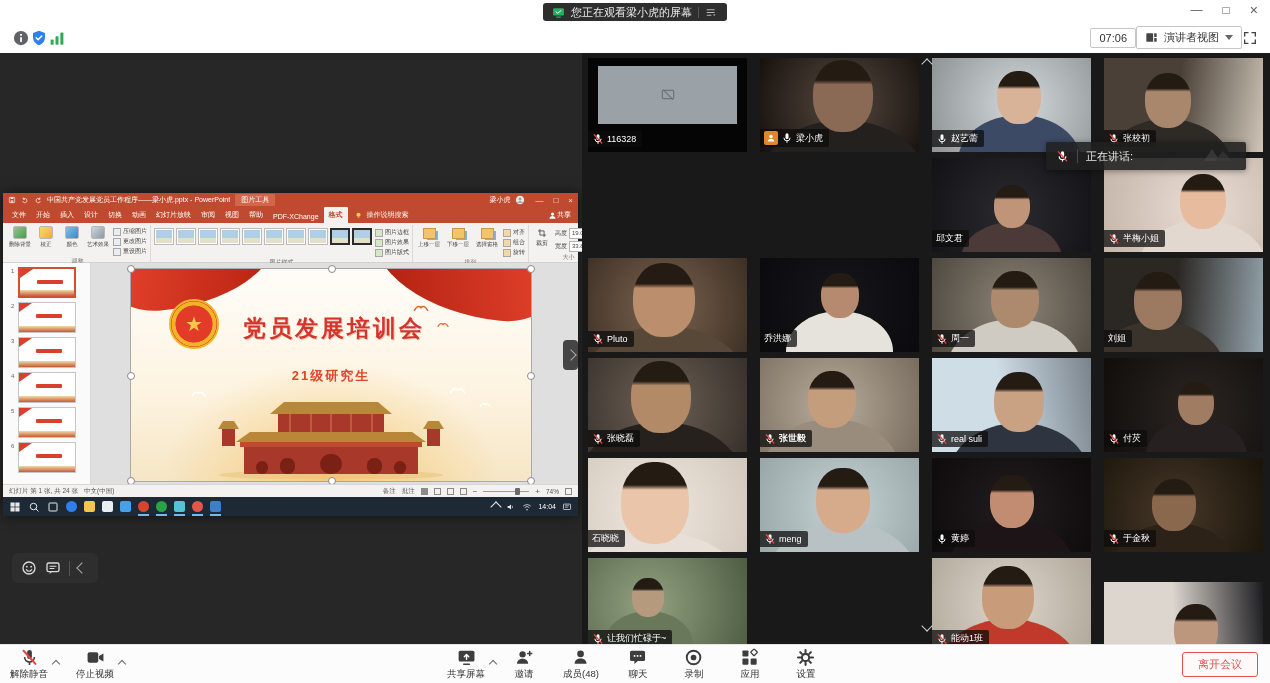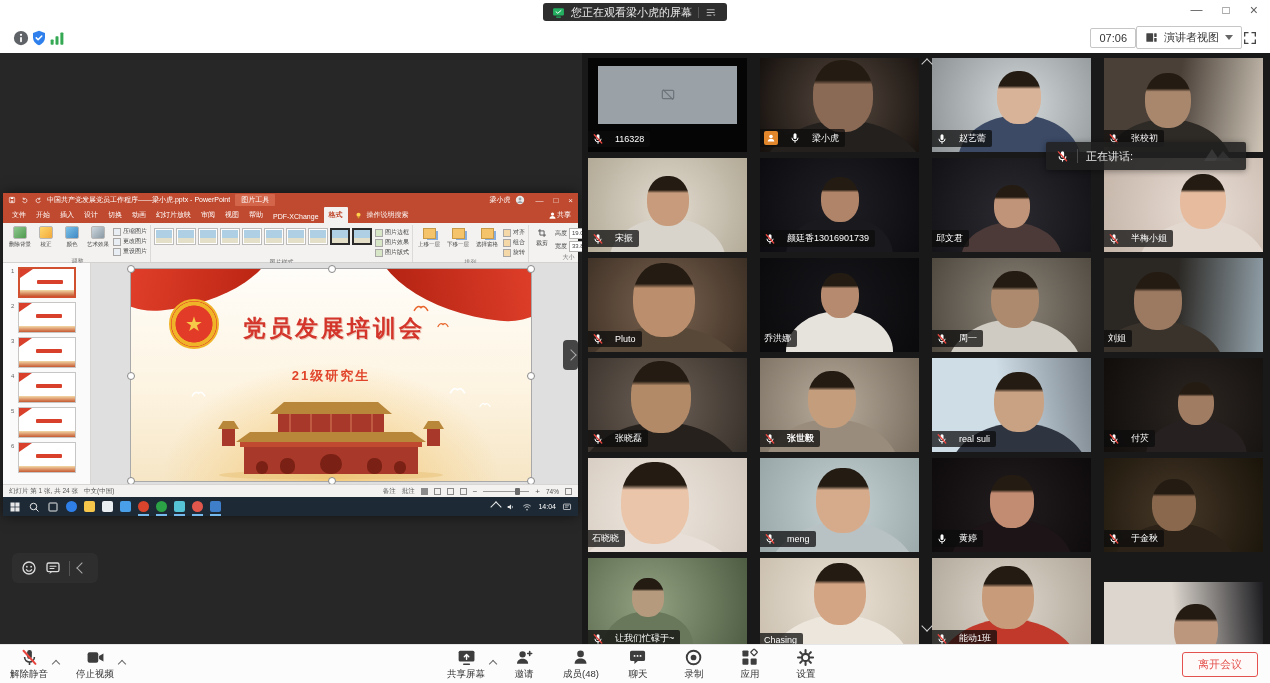--- a/index.html
+++ b/index.html
@@ -130,21 +130,21 @@
   .chev.right{transform:rotate(-45deg);}
   .chev.up{transform:rotate(-135deg);}
   .chev.down{transform:rotate(45deg);}
   .expand-handle{position:absolute;left:563px;top:287px;width:15px;height:30px;background:#454545;
     border-radius:4px;display:flex;align-items:center;justify-content:center;}
 
   
   .tile{position:absolute;width:159px;height:94px;background:#050505;overflow:hidden;}
   .sil-head{position:absolute;border-radius:46%;}
   .sil-body{position:absolute;border-radius:50% 50% 8px 8px;}
-  .name-label{position:absolute;left:0;bottom:5px;display:flex;align-items:center;gap:11px;
+  .name-label{position:absolute;left:0;bottom:5px;display:flex;align-items:center;gap:3px;
     background:rgba(12,12,12,.74);color:#fff;font-size:9px;padding:2px 6px 2px 4px;
     border-radius:0 2px 2px 0;max-width:92%;white-space:nowrap;z-index:4;}
   .name-label .ic{flex:none;}
   .host-badge{width:14px;height:14px;background:#e2862c;border-radius:2px;display:inline-flex;
     align-items:center;justify-content:center;flex:none;}
   .host-badge svg{width:10px;height:10px;}
   .share-prev{position:absolute;left:10px;right:10px;top:8px;height:58px;background:#9aa1a7;
     display:flex;align-items:center;justify-content:center;color:#6d747a;}
   .scroll-up{position:absolute;left:337px;top:4px;width:16px;height:14px;display:flex;align-items:center;justify-content:center;z-index:6;}
   .scroll-down{position:absolute;left:337px;top:566px;width:16px;height:14px;display:flex;align-items:center;justify-content:center;z-index:6;}
@@ -759,50 +759,20 @@
               <svg viewBox="0 0 24 24">
                 <rect x="9" y="2.5" width="6" height="11.5" rx="3" fill="currentColor"></rect>
                 <path d="M5.8 11.5a6.2 6.2 0 0 0 12.4 0" fill="none" stroke="currentColor" stroke-width="2"></path>
                 <path d="M12 17.7v3.8" stroke="currentColor" stroke-width="2"></path>
                 <path d="M4.5 3.5l15 16.5" stroke="#e8453f" stroke-width="2.6" stroke-linecap="round"></path>
               </svg>
             </span>
             <span>张校初</span>
           </div>
         </div>
-        <div class="tile" style="left: 6px; top: 105px; background: radial-gradient(circle at 50% 54%, rgb(226, 220, 208), rgb(178, 169, 150));">
-          <div class="sil-body" style="left: 20.7px; top: 60.376px; width: 117.6px; height: 88.2px; background: rgb(216, 212, 204);"></div>
-          <div class="sil-head" style="left: 58.5px; top: 18.04px; width: 42px; height: 50.4px; background: linear-gradient(rgb(36, 27, 18) 28%, rgb(199, 155, 123) 34%);"></div>
-          <div class="name-label">
-            <span class="ic i12" style="color: rgb(255, 255, 255);">
-              <svg viewBox="0 0 24 24">
-                <rect x="9" y="2.5" width="6" height="11.5" rx="3" fill="currentColor"></rect>
-                <path d="M5.8 11.5a6.2 6.2 0 0 0 12.4 0" fill="none" stroke="currentColor" stroke-width="2"></path>
-                <path d="M12 17.7v3.8" stroke="currentColor" stroke-width="2"></path>
-                <path d="M4.5 3.5l15 16.5" stroke="#e8453f" stroke-width="2.6" stroke-linecap="round"></path>
-              </svg>
-            </span>
-            <span>宋振</span>
-          </div>
-        </div>
-        <div class="tile" style="left: 178px; top: 105px; background: radial-gradient(circle at 50% 52%, rgb(30, 30, 36), rgb(12, 12, 16));">
-          <div class="sil-body" style="left: 26.3px; top: 56.864px; width: 106.4px; height: 79.8px; background: rgb(26, 26, 30);"></div>
-          <div class="sil-head" style="left: 60.5px; top: 18.56px; width: 38px; height: 45.6px; background: linear-gradient(rgb(36, 27, 18) 28%, rgb(176, 132, 104) 34%);"></div>
-          <div class="name-label">
-            <span class="ic i12" style="color: rgb(255, 255, 255);">
-              <svg viewBox="0 0 24 24">
-                <rect x="9" y="2.5" width="6" height="11.5" rx="3" fill="currentColor"></rect>
-                <path d="M5.8 11.5a6.2 6.2 0 0 0 12.4 0" fill="none" stroke="currentColor" stroke-width="2"></path>
-                <path d="M12 17.7v3.8" stroke="currentColor" stroke-width="2"></path>
-                <path d="M4.5 3.5l15 16.5" stroke="#e8453f" stroke-width="2.6" stroke-linecap="round"></path>
-              </svg>
-            </span>
-            <span>颜廷香13016901739</span>
-          </div>
-        </div>
         <div class="tile" style="left: 350px; top: 105px; background: radial-gradient(circle at 50% 60%, rgb(42, 42, 48), rgb(18, 18, 22));">
           <div class="sil-body" style="left: 29.1px; top: 63.568px; width: 100.8px; height: 75.6px; background: rgb(76, 58, 56);"></div>
           <div class="sil-head" style="left: 61.5px; top: 27.28px; width: 36px; height: 43.2px; background: linear-gradient(rgb(36, 27, 18) 28%, rgb(192, 148, 120) 34%);"></div>
           <div class="name-label">
             <span>邱文君</span>
           </div>
         </div>
         <div class="tile" style="left: 6px; top: 205px; background: radial-gradient(circle at 48% 53%, rgb(124, 100, 81), rgb(60, 47, 36));">
           <div class="sil-body" style="left: -10.48px; top: 67.596px; width: 173.6px; height: 130.2px; background: rgb(88, 72, 56);"></div>
           <div class="sil-head" style="left: 45.32px; top: 5.1px; width: 62px; height: 74.4px; background: linear-gradient(rgb(36, 27, 18) 28%, rgb(187, 143, 109) 34%);"></div>
@@ -979,27 +949,20 @@
           <div class="name-label">
             <span class="ic i12" style="color: rgb(255, 255, 255);">
               <svg viewBox="0 0 24 24">
                 <rect x="9" y="2.5" width="6" height="11.5" rx="3" fill="currentColor"></rect>
                 <path d="M5.8 11.5a6.2 6.2 0 0 0 12.4 0" fill="none" stroke="currentColor" stroke-width="2"></path>
                 <path d="M12 17.7v3.8" stroke="currentColor" stroke-width="2"></path>
                 <path d="M4.5 3.5l15 16.5" stroke="#e8453f" stroke-width="2.6" stroke-linecap="round"></path>
               </svg>
             </span>
             <span>让我们忙碌于~</span>
-          </div>
-        </div>
-        <div class="tile" style="left: 178px; top: 505px; background: radial-gradient(circle at 50% 46%, rgb(234, 226, 214), rgb(202, 191, 174));">
-          <div class="sil-body" style="left: 6.7px; top: 56.936px; width: 145.6px; height: 109.2px; background: rgb(236, 230, 220);"></div>
-          <div class="sil-head" style="left: 53.5px; top: 4.52px; width: 52px; height: 62.4px; background: linear-gradient(rgb(36, 27, 18) 28%, rgb(212, 165, 132) 34%);"></div>
-          <div class="name-label">
-            <span>Chasing</span>
           </div>
         </div>
         <div class="tile" style="left: 350px; top: 505px; background: radial-gradient(circle at 48% 50%, rgb(222, 214, 203), rgb(176, 167, 154));">
           <div class="sil-body" style="left: 3.52px; top: 60.696px; width: 145.6px; height: 109.2px; background: rgb(192, 57, 43);"></div>
           <div class="sil-head" style="left: 50.32px; top: 8.28px; width: 52px; height: 62.4px; background: linear-gradient(rgb(36, 27, 18) 28%, rgb(200, 156, 122) 34%);"></div>
           <div class="name-label">
             <span class="ic i12" style="color: rgb(255, 255, 255);">
               <svg viewBox="0 0 24 24">
                 <rect x="9" y="2.5" width="6" height="11.5" rx="3" fill="currentColor"></rect>
                 <path d="M5.8 11.5a6.2 6.2 0 0 0 12.4 0" fill="none" stroke="currentColor" stroke-width="2"></path>

